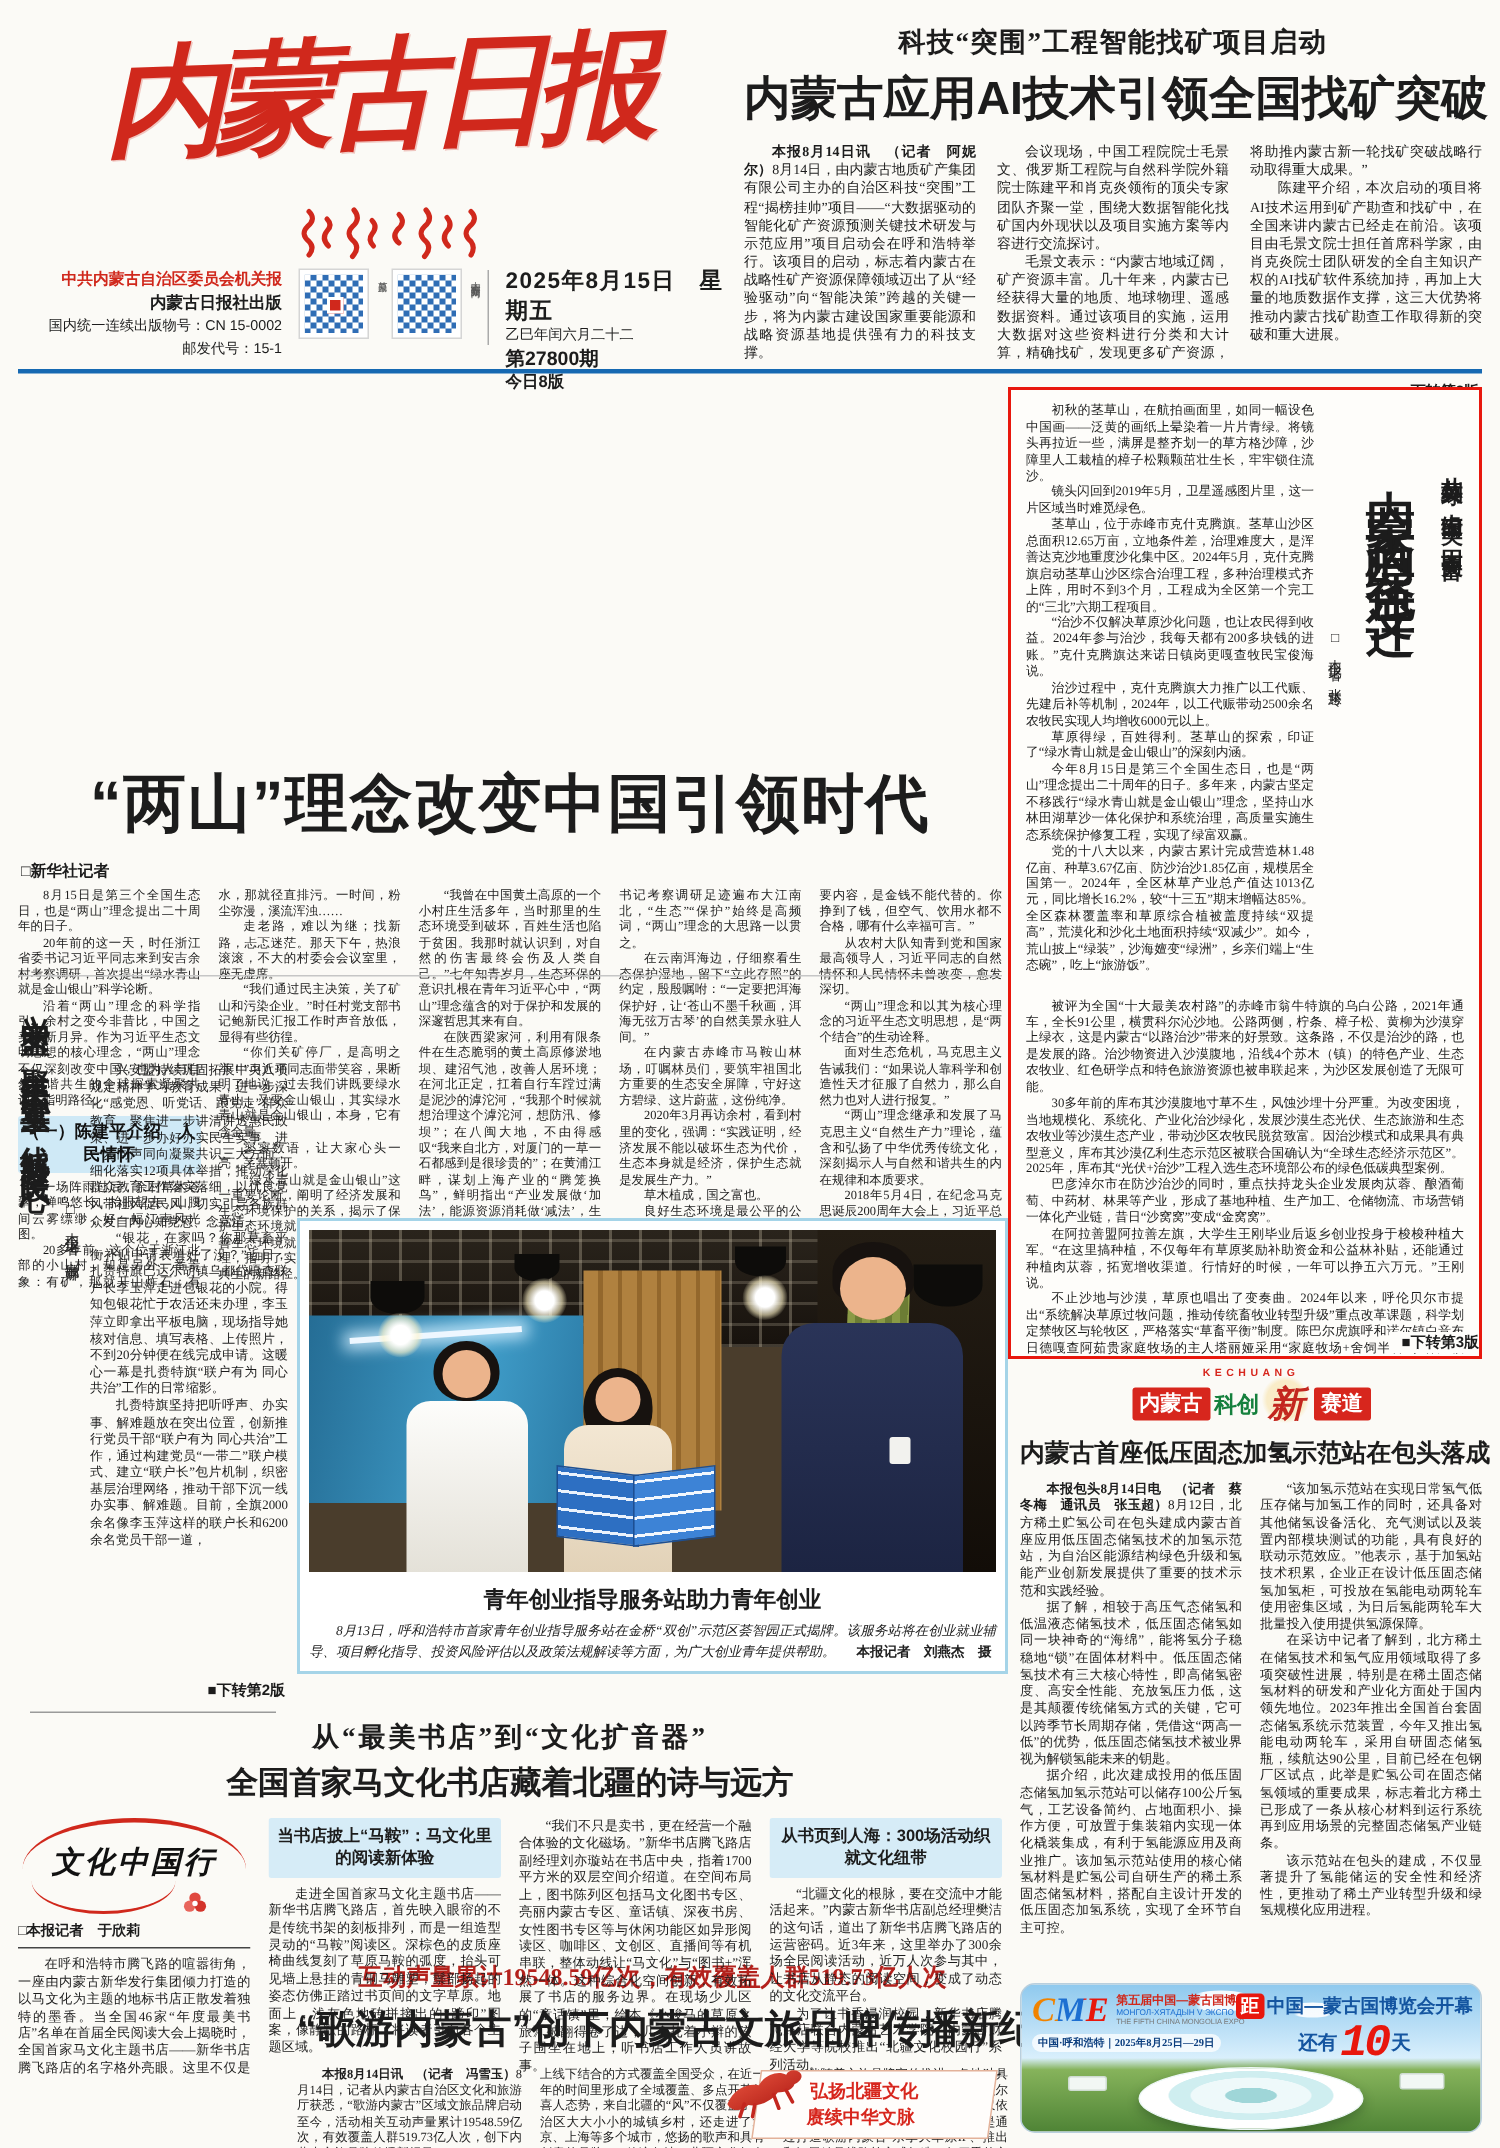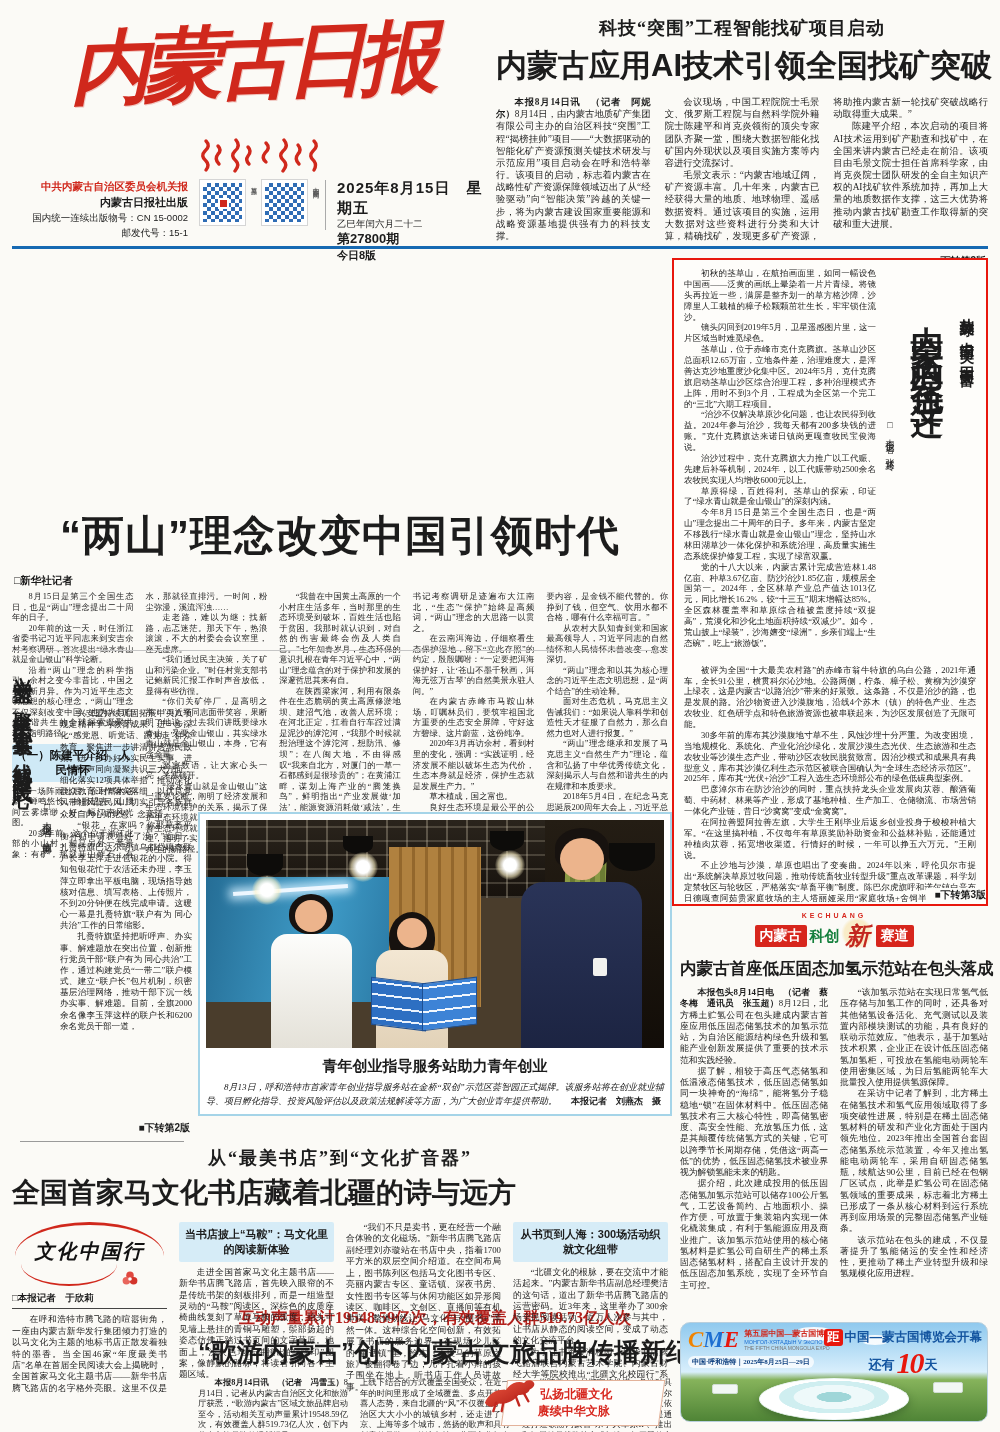--- a/index.html
+++ b/index.html
@@ -158,27 +158,27 @@
         background:linear-gradient(90deg,#f08300 34%,#1d6fd1 34% 67%,#e8170d 67%);
         -webkit-background-clip:text; background-clip:text; color:transparent; }
   .ad-t1 { color:#d0281c; font-weight:900; font-size:8px; font-family:"Liberation Sans",sans-serif; }
   .ad-t2 { color:#1d6fd1; font-size:5.5px; font-family:"Liberation Sans",sans-serif; }
   .ad-t3 { color:#777; font-size:5px; font-family:"Liberation Sans",sans-serif; }
   .ad-venue { position:absolute; left:7px; top:33px; font-size:7px; font-weight:bold; color:#0b3e7e;
         background:rgba(255,255,255,.75); padding:1px 4px; border-radius:6px; }
   .ad-right { position:absolute; right:5px; top:6px; text-align:center; }
   .ad-cd1 { font-family:"Liberation Sans",sans-serif; font-weight:900; font-size:12.5px; color:#1455a0; white-space:nowrap; }
   .ju { display:inline-block; background:#e8170d; color:#fff; padding:0 3px; border-radius:3px; margin-right:2px; }
-  .ad-cd2 { font-family:Liberation Serif, serif; font-weight:900; color:#1455a0; font-size:13px; margin-top:0; }
+  .ad-cd2 { font-family:Liberation Mono, monospace; font-weight:900; color:#1455a0; font-size:13px; margin-top:0; }
   .n10 { font-size:30px; color:#e8170d; font-style:italic; letter-spacing:-2px; vertical-align:-4px; padding:0 2px; }
 
   
   .bk { position:absolute; left:12px; top:1146px; width:656px; height:280px; }
   .bk-kicker { text-align:center; font-weight:900; font-size:18px; letter-spacing:2px; }
-  .bk-head { font-family:Liberation Mono, monospace; font-weight:900; font-size:28px; margin-top:4px; white-space:nowrap; }
+  .bk-head { text-align:center; font-family:Liberation Mono, monospace; font-weight:900; font-size:21px; margin-top:4px; white-space:nowrap; }
   .bk-cols { display:flex; gap:12px; margin-top:10px; height:172px; overflow:hidden; }
   .bk-col { flex:1; font-size:8.8px; line-height:1.3; text-align:justify; overflow:hidden; }
   .bk-col p { text-indent:2em; }
   .bk-sub { background:#d6ecf7; font-family:"Liberation Sans",sans-serif; font-weight:bold; font-size:11px;
             text-align:center; padding:5px 4px; margin-bottom:5px; line-height:1.35; border-radius:2px; }
   .whzgx { position:relative; height:66px; margin-bottom:4px; }
   .arc { position:absolute; border:0 solid #d0281c; }
   .arc1 { left:2%; top:0; width:96%; height:34px; border-top-width:3px; border-radius:50%/100% 100% 0 0; }
   .arc2 { left:6%; bottom:2px; width:62%; height:22px; border-bottom-width:2.5px; border-radius:50%/0 0 100% 100%; }
   .whzgx-text { position:absolute; left:0; right:0; top:16px; text-align:center; font-family:"DejaVu Serif",serif;

